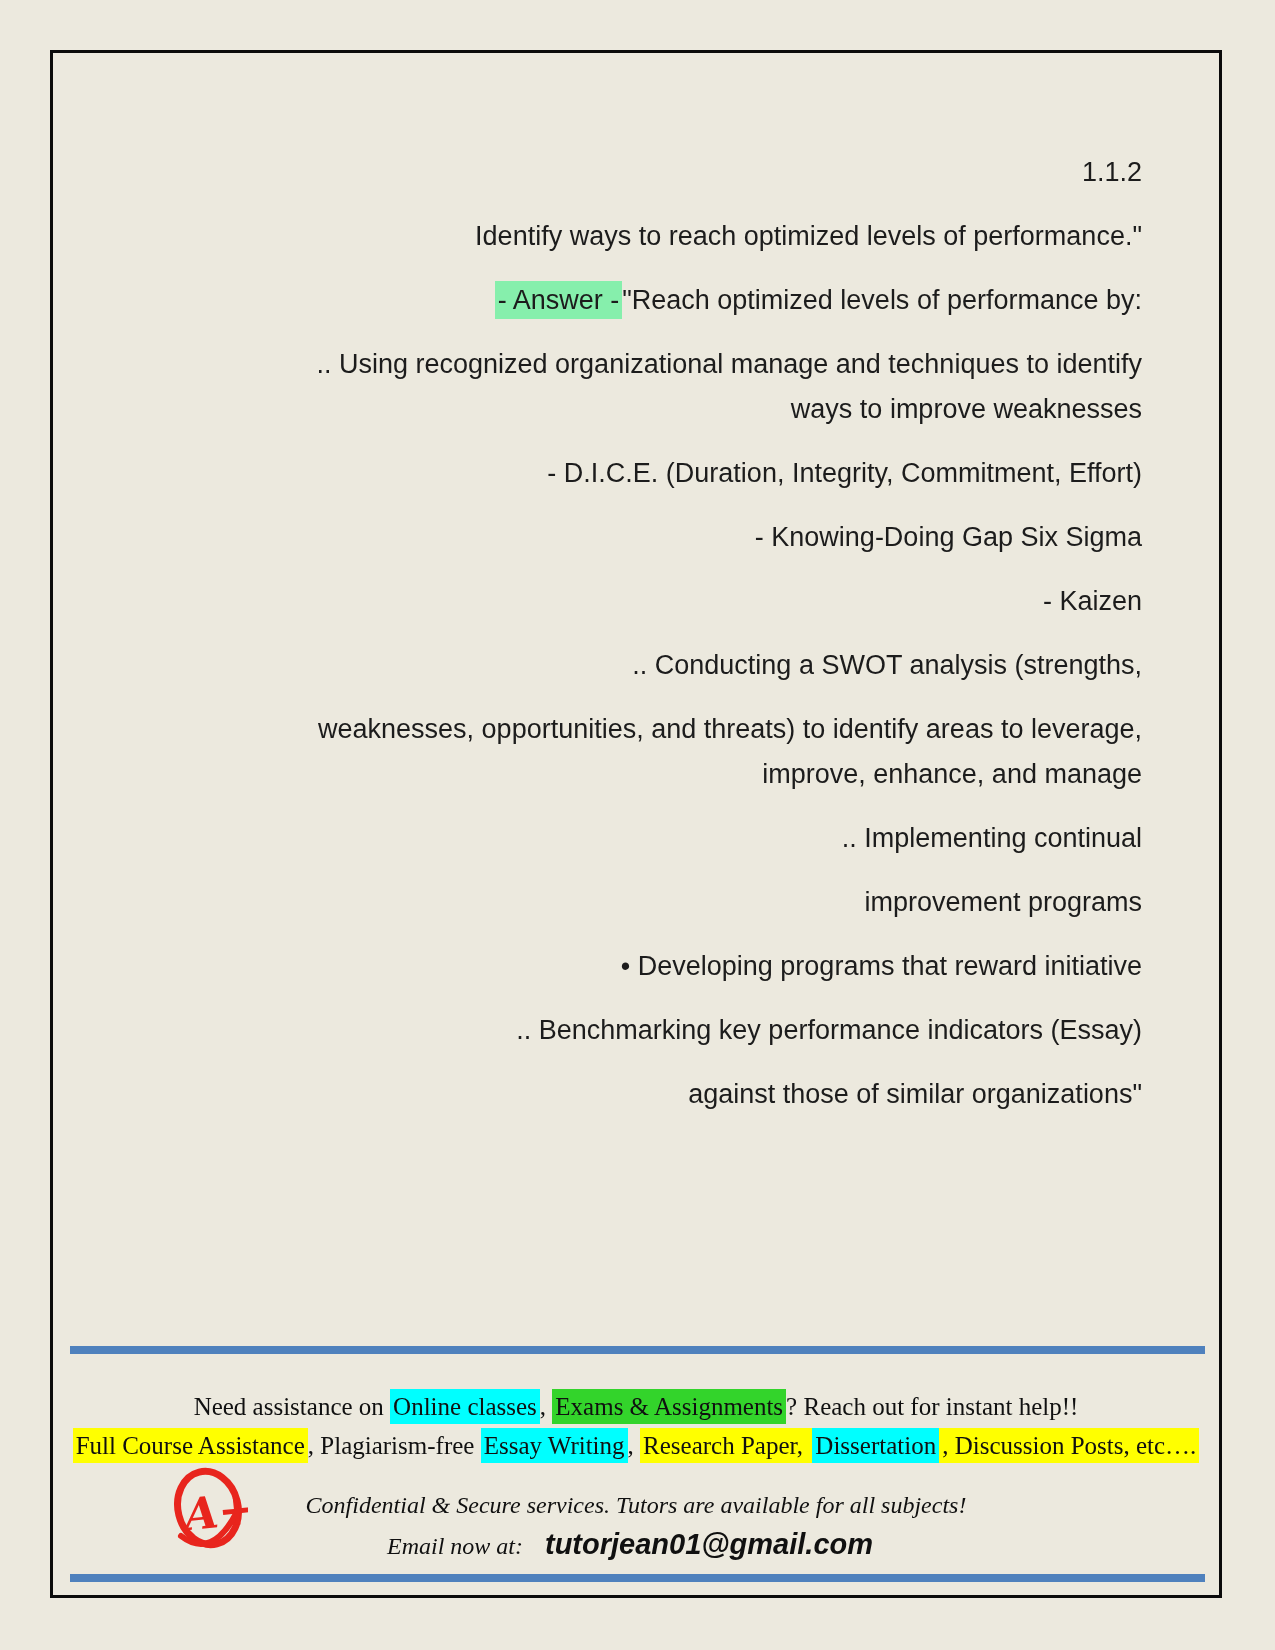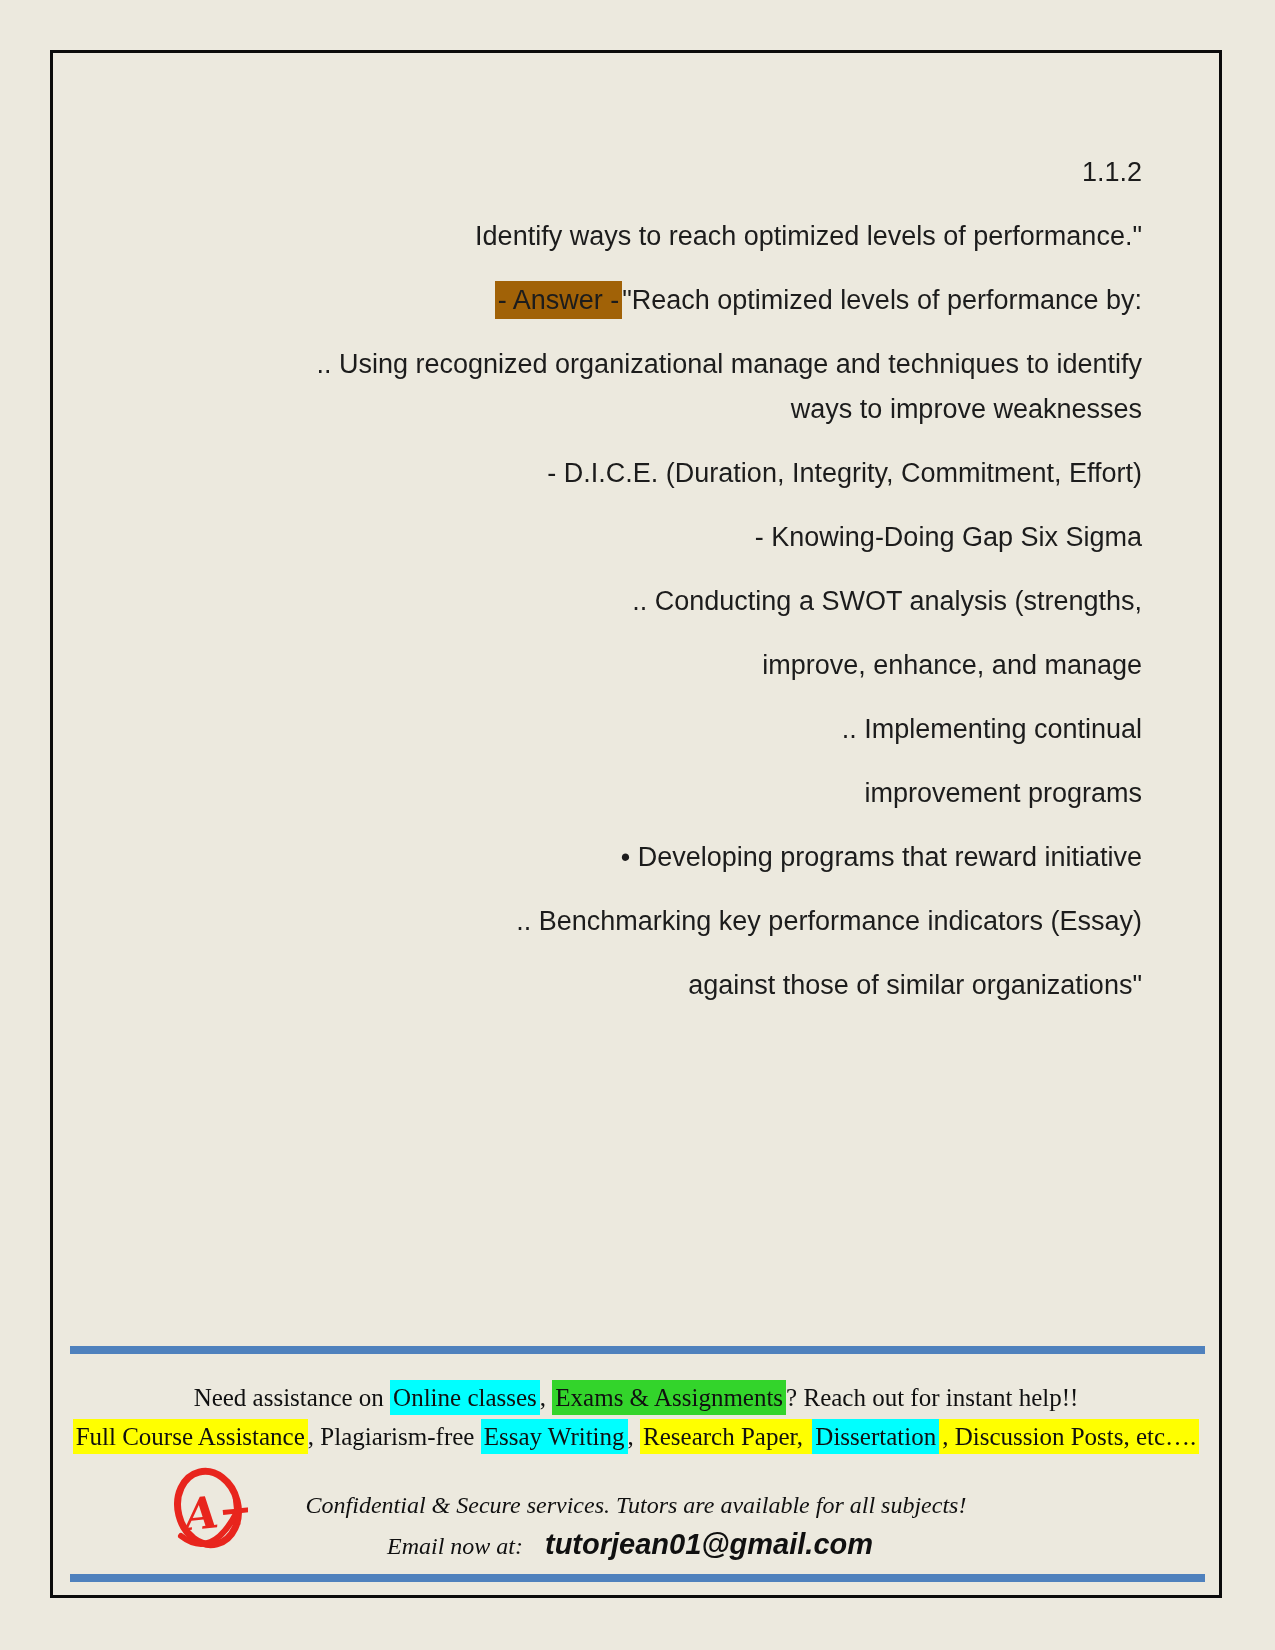--- a/index.html
+++ b/index.html
@@ -25,21 +25,21 @@
   .hl{padding:4px 3px;}
   .divider{
     position:absolute;left:70px;width:1135px;height:8px;
     background:#4f81bd;
   }
   .banner{
     position:absolute;left:50px;width:1172px;
     text-align:center;
     font-family:"Liberation Serif",serif;
     font-size:25px;color:#101010;
-    white-space:nowrap;line-height:36px;
+    white-space:nowrap;line-height:36px;margin-top:9px;
   }
   .banner .hl{padding:4px 3px;}
   .contact{
     position:absolute;left:50px;width:1172px;
     text-align:center;
     font-family:"Liberation Serif",serif;
     font-size:24px;color:#101010;
     white-space:nowrap;
     font-style:italic;
   }
@@ -56,36 +56,40 @@
 <div class="page-border"></div>
 
 <div class="body-text" id="body-text">
     <div class="para">
       <div class="line"><span>1.1.2</span></div>
     </div>
     <div class="para">
       <div class="line"><span>Identify ways to reach optimized levels of performance."</span></div>
     </div>
     <div class="para">
-      <div class="line"><span class="hl" style="background: #a16207;">- Answer -</span><span>"Reach optimized levels of performance by:</span></div>
+      <div class="line"><span class="hl" style="background: #86efac;">- Answer -</span><span>"Reach optimized levels of performance by:</span></div>
     </div>
     <div class="para">
       <div class="line"><span>.. Using recognized organizational manage and techniques to identify</span></div>
       <div class="line"><span>ways to improve weaknesses</span></div>
     </div>
     <div class="para">
       <div class="line"><span>- D.I.C.E. (Duration, Integrity, Commitment, Effort)</span></div>
     </div>
     <div class="para">
       <div class="line"><span>- Knowing-Doing Gap Six Sigma</span></div>
     </div>
     <div class="para">
+      <div class="line"><span>- Kaizen</span></div>
+    </div>
+    <div class="para">
       <div class="line"><span>.. Conducting a SWOT analysis (strengths,</span></div>
     </div>
     <div class="para">
+      <div class="line"><span>weaknesses, opportunities, and threats) to identify areas to leverage,</span></div>
       <div class="line"><span>improve, enhance, and manage</span></div>
     </div>
     <div class="para">
       <div class="line"><span>.. Implementing continual</span></div>
     </div>
     <div class="para">
       <div class="line"><span>improvement programs</span></div>
     </div>
     <div class="para">
       <div class="line"><span>• Developing programs that reward initiative</span></div>

